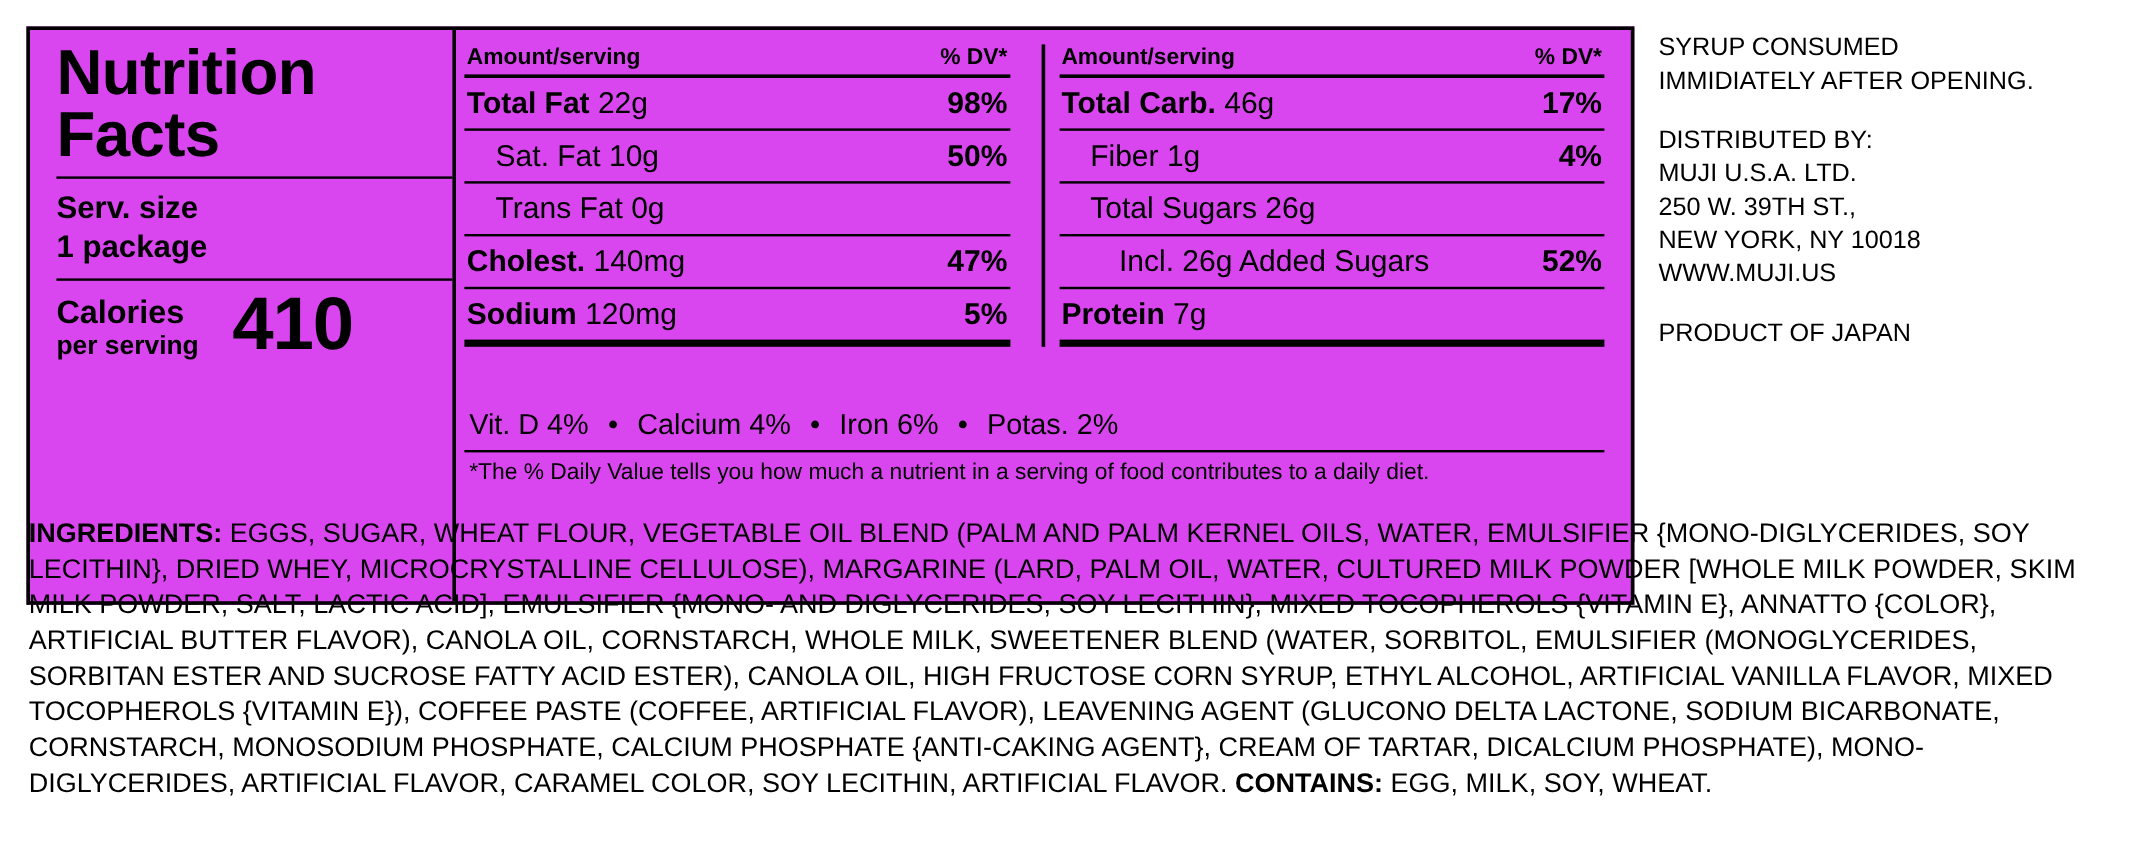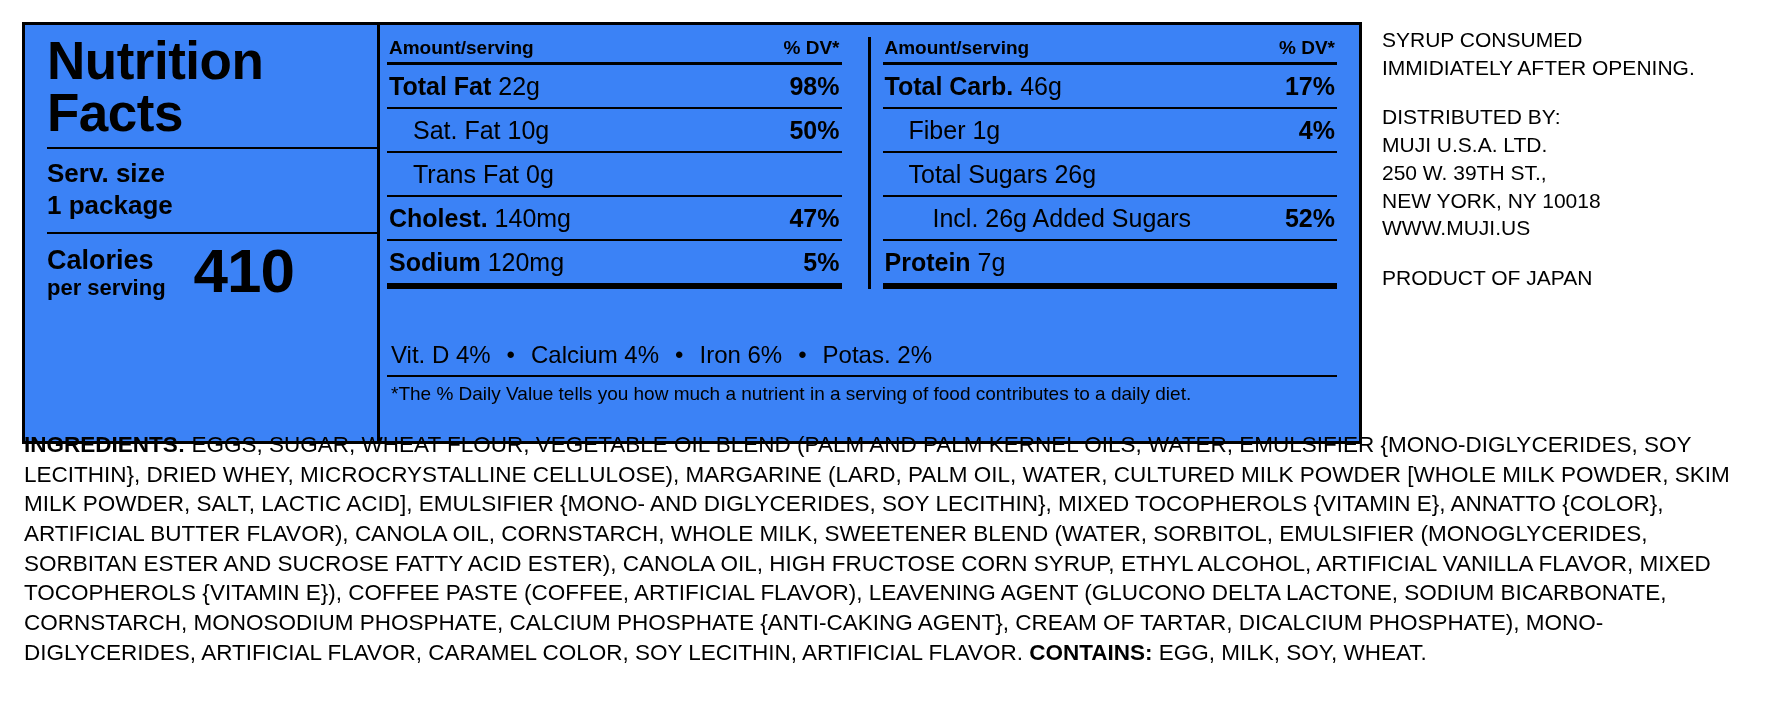--- a/index.html
+++ b/index.html
@@ -19,24 +19,24 @@
     width: 1790px;
     height: 715px;
   }
 
   
   .nf-panel {
     position: absolute;
     left: 22px;
     top: 22px;
     width: 1340px;
-    height: 422px;
+    height: 482px;
     border: 3px solid #000;
     box-sizing: border-box;
-    background: #3b82f6;
+    background: #d946ef;
   }
   .nf-inner {
     position: relative;
     width: 100%;
     height: 100%;
   }
 
   
   .nf-left {
     position: absolute;

